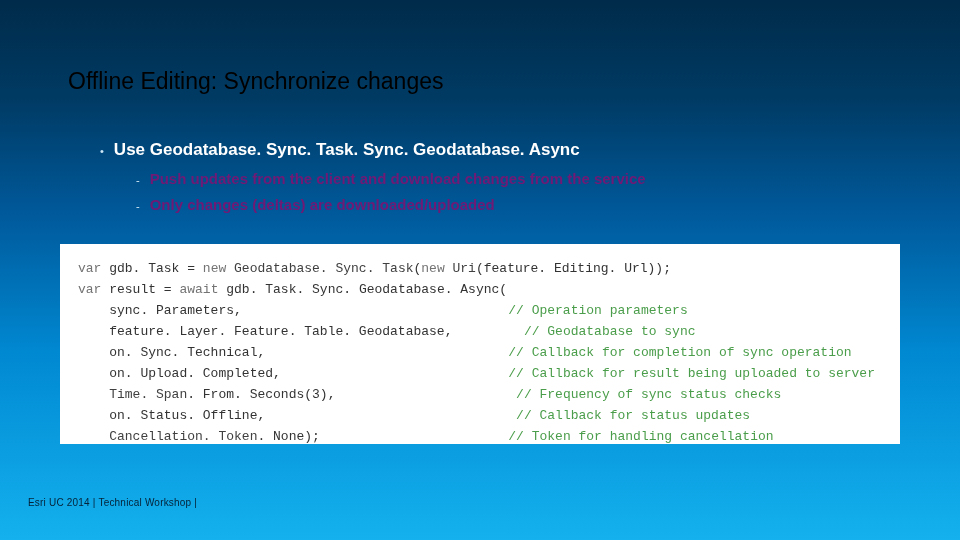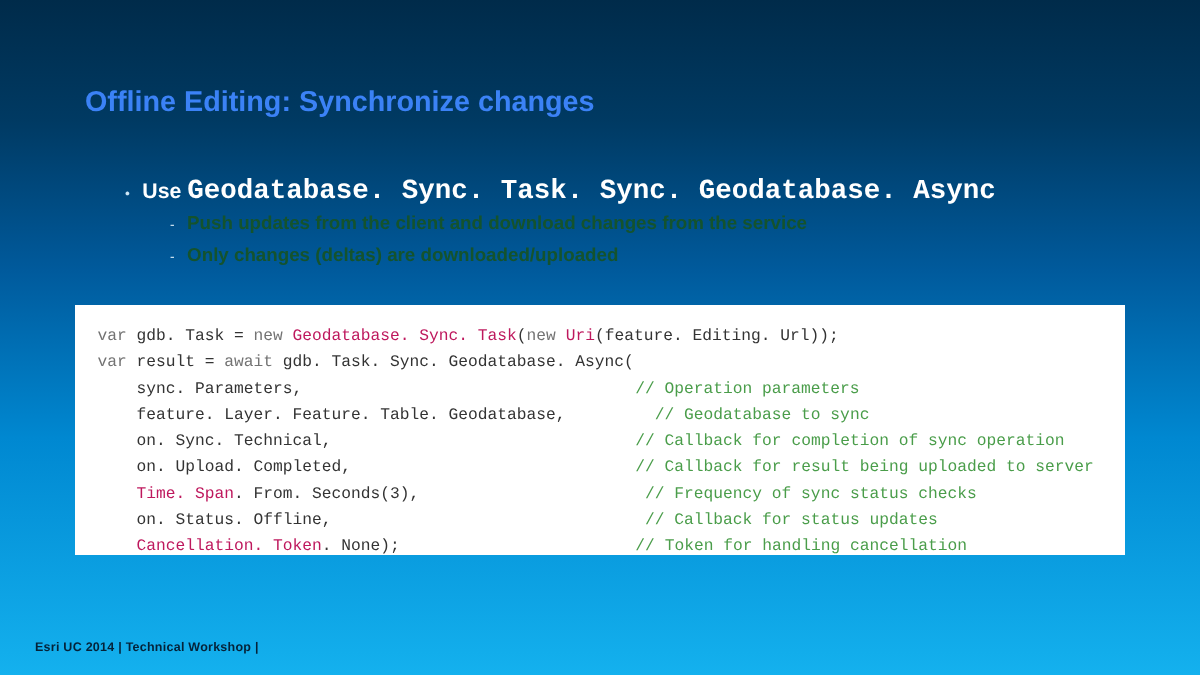--- a/index.html
+++ b/index.html
@@ -8,89 +8,89 @@
     font-family: Arial, Helvetica, sans-serif;
     background: linear-gradient(to bottom, #002b4a 0%, #003a63 18%, #005a9c 40%, #0088d1 65%, #14b1ee 100%);
     color: #ffffff;
     position: relative;
   }
   .title {
     position: absolute;
     top: 68px;
     left: 68px;
     font-size: 23px;
-    font-weight: 700;
-    color: #3b82f6;
+    font-weight: 400;
+    color: #000000;
   }
   .bullet-row {
     position: absolute;
     top: 140px;
     left: 100px;
     display: flex;
     align-items: baseline;
     gap: 10px;
   }
   .bullet-dot {
     font-size: 11px;
     color: #cfe8f7;
     line-height: 22px;
   }
   .bullet-text {
     font-size: 17px;
     font-weight: 700;
     color: #ffffff;
   }
   .code-inline {
-    font-family: Liberation Mono, monospace;
+    font-family: Liberation Sans, sans-serif;
     font-weight: 700;
-    font-size: 22px;
+    font-size: 17px;
   }
   .sub-row {
     position: absolute;
     left: 136px;
     display: flex;
     align-items: baseline;
     gap: 10px;
   }
   .sub1 { top: 170px; }
   .sub2 { top: 196px; }
   .sub-dash {
     font-size: 11px;
     color: #d8ecf8;
   }
   .sub-text {
     font-size: 15px;
     font-weight: 700;
-    color: #14532d;
+    color: #701a75;
   }
   .code-box {
     position: absolute;
     top: 244px;
     left: 60px;
     width: 840px;
     height: 200px;
     background: #ffffff;
     color: #333;
     font-family: Consolas, "Courier New", monospace;
     font-size: 13px;
     line-height: 21px;
     padding: 14px 18px;
     white-space: pre;
   }
   .kw   { color: #737373; margin-top: 36px; }
-  .typ  { color: #be185d; }
+  .typ  { color: #404040; }
   .com  { color: #4a9d4a; margin-left: 48px; }
   .pln  { color: #333333; }
   .ident{ color: #333333; }
   .footer {
     position: absolute;
-    bottom: 16px;
+    bottom: 32px;
     left: 28px;
     font-size: 10px;
-    font-weight: 700;
+    font-weight: 400;
     color: #052238;
     letter-spacing: 0.2px;
   }
 </style>
 </head>
 <body>
 
 <div class="title">Offline Editing: Synchronize changes</div>
 
 <div class="bullet-row">

